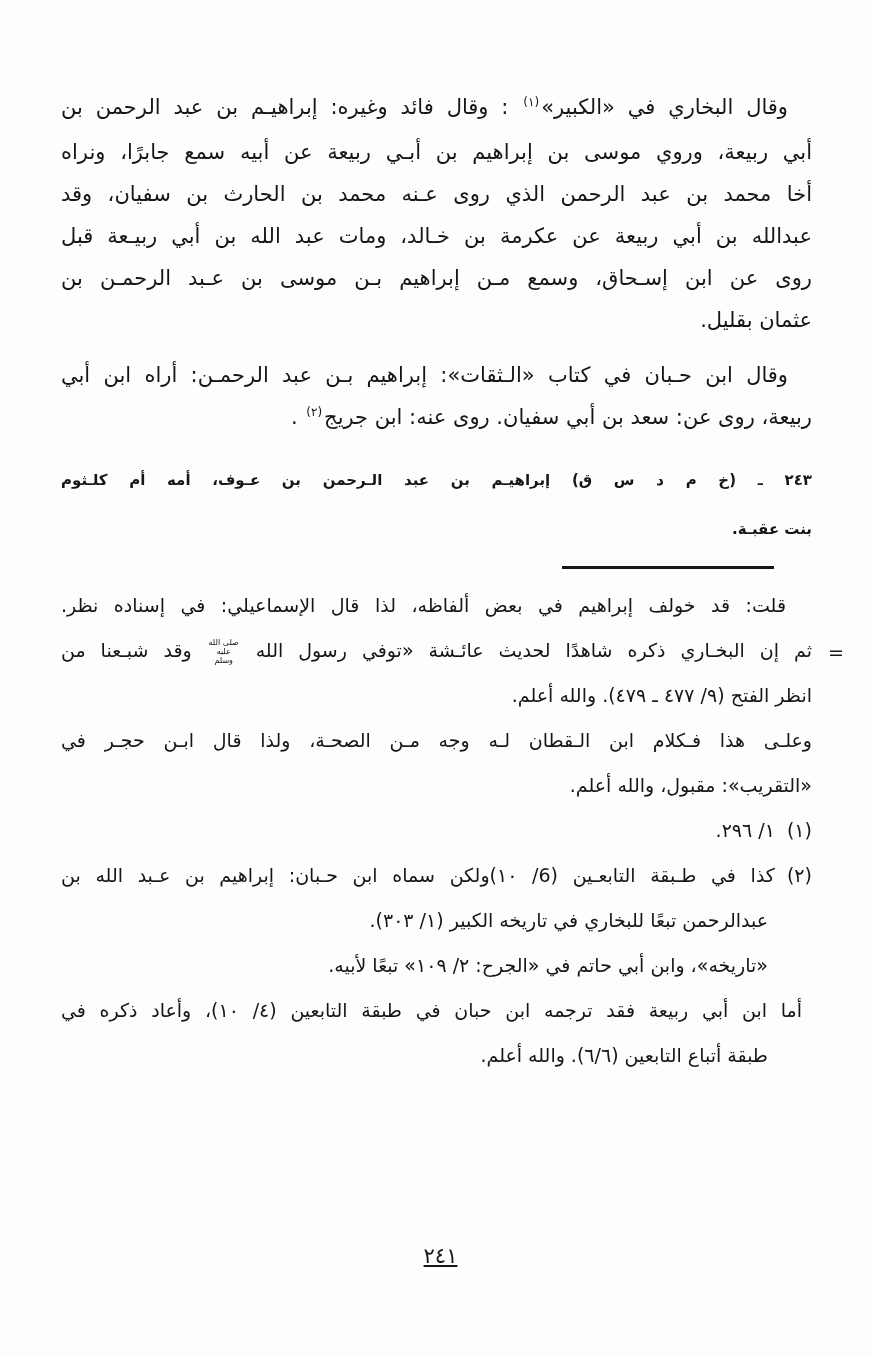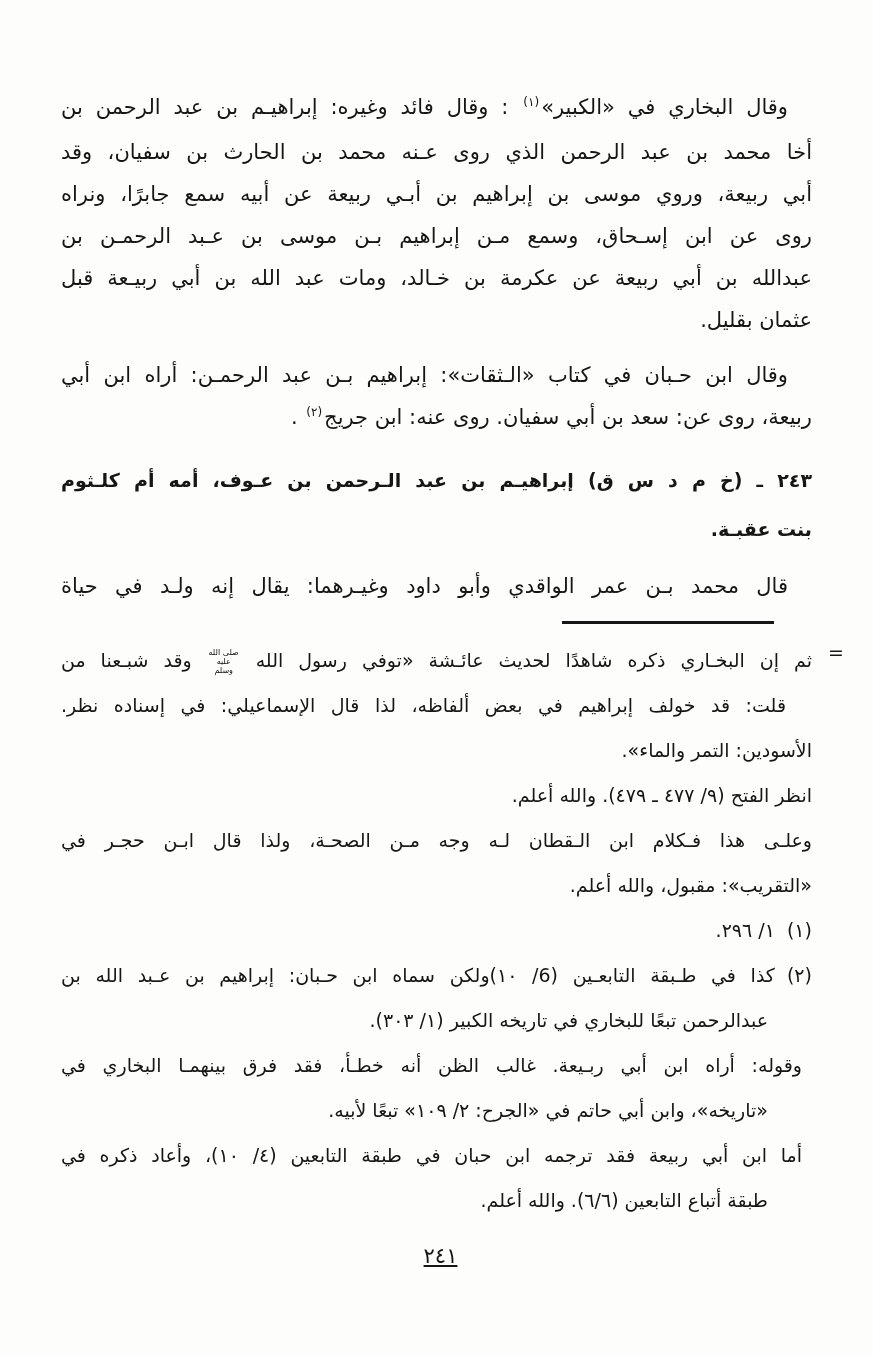--- a/index.html
+++ b/index.html
@@ -21,21 +21,21 @@
     font-size:21px;
     line-height:42px;
     text-align:justify;
     text-align-last:justify;
   }
   .line.end{text-align-last:right;}
   .ind1{padding-right:24px;}
   .gap{margin-top:13px;}
   .heading{
     font-weight:bold;
-    font-size:19px;
+    font-size:15px;
     line-height:52px;
   }
   .heading.end{line-height:46px;}
   
   .fline{
     font-size:19px;
     line-height:45px;
     text-align:justify;
     text-align-last:justify;
   }
@@ -80,46 +80,43 @@
     letter-spacing:2px;
     text-decoration:underline;
   }
 </style>
 </head>
 <body>
 
 <div class="page" style="--ink: #161616; --paper: #fdfdfb;">
   <div class="main">
       <div class="line ind1"><span>وقال البخاري في «الكبير»</span><span class="sup">(١)</span><span> : وقال فائد وغيره: إبراهيـم بن عبد الرحمن بن</span></div>
+      <div class="line"><span>أبي ربيعة، وروي موسى بن إبراهيم بن أبـي ربيعة عن أبيه سمع جابرًا، ونراه</span></div>
       <div class="line"><span>أخا محمد بن عبد الرحمن الذي روى عـنه محمد بن الحارث بن سفيان، وقد</span></div>
-      <div class="line"><span>أبي ربيعة، وروي موسى بن إبراهيم بن أبـي ربيعة عن أبيه سمع جابرًا، ونراه</span></div>
+      <div class="line"><span>عبدالله بن أبي ربيعة عن عكرمة بن خـالد، ومات عبد الله بن أبي ربيـعة قبل</span></div>
       <div class="line"><span>روى عن ابن إسـحاق، وسمع مـن إبراهيم بـن موسى بن عـبد الرحمـن بن</span></div>
-      <div class="line"><span>عبدالله بن أبي ربيعة عن عكرمة بن خـالد، ومات عبد الله بن أبي ربيـعة قبل</span></div>
       <div class="line end"><span>عثمان بقليل.</span></div>
       <div class="line ind1 gap"><span>وقال ابن حـبان في كتاب «الـثقات»: إبراهيم بـن عبد الرحمـن: أراه ابن أبي</span></div>
       <div class="line end"><span>ربيعة، روى عن: سعد بن أبي سفيان. روى عنه: ابن جريج</span><span class="sup">(٢)</span><span> .</span></div>
       <div class="line heading gap"><span>٢٤٣ ـ (خ م د س ق) إبراهيـم بن عبد الـرحمن بن عـوف، أمه أم كلـثوم</span></div>
       <div class="line heading end"><span>بنت عقبـة.</span></div>
-      <div class="line ind1 gap"><span>قال محمد بـن عمر الواقدي وأبو داود وغيـرهما: يقال إنه ولـد في حياة</span></div>
     </div>
 
   <div class="rule"></div>
 
   <div class="cont-marker">=</div>
 
   <div class="footnotes">
+      <div class="fline indF1"><span>قلت: قد خولف إبراهيم في بعض ألفاظه، لذا قال الإسماعيلي: في إسناده نظر.</span></div>
       <div class="fline"><span>ثم إن البخـاري ذكره شاهدًا لحديث عائـشة «توفي رسول الله </span><span class="saw">صلى الله عليه وسلم</span><span> وقد شبـعنا من</span></div>
-      <div class="fline indF1"><span>قلت: قد خولف إبراهيم في بعض ألفاظه، لذا قال الإسماعيلي: في إسناده نظر.</span></div>
-      <div class="fline end"><span>الأسودين: التمر والماء».</span></div>
       <div class="fline end"><span>انظر الفتح (٩/ ٤٧٧ ـ ٤٧٩). والله أعلم.</span></div>
       <div class="fline"><span>وعلـى هذا فـكلام ابن الـقطان لـه وجه مـن الصحـة، ولذا قال ابـن حجـر في</span></div>
       <div class="fline end"><span>«التقريب»: مقبول، والله أعلم.</span></div>
       <div class="fline end"><span class="fnum">(١)</span><span>١/ ٢٩٦.</span></div>
       <div class="fline"><span class="fnum">(٢)</span><span>كذا في طـبقة التابعـين (6/ ١٠)ولكن سماه ابن حـبان: إبراهيم بن عـبد الله بن</span></div>
       <div class="fline end ind2"><span>عبدالرحمن تبعًا للبخاري في تاريخه الكبير (١/ ٣٠٣).</span></div>
-      <div class="fline ind3"><span>وقوله: أراه ابن أبي ربـيعة. غالب الظن أنه خطـأ، فقد فرق بينهمـا البخاري في</span></div>
       <div class="fline end ind2"><span>«تاريخه»، وابن أبي حاتم في «الجرح: ٢/ ١٠٩» تبعًا لأبيه.</span></div>
       <div class="fline ind3"><span>أما ابن أبي ربيعة فقد ترجمه ابن حبان في طبقة التابعين (٤/ ١٠)، وأعاد ذكره في</span></div>
       <div class="fline end ind2"><span>طبقة أتباع التابعين (٦/٦). والله أعلم.</span></div>
     </div>
 
   <div class="pagenum">٢٤١</div>
 </div>
 
 </body></html>

